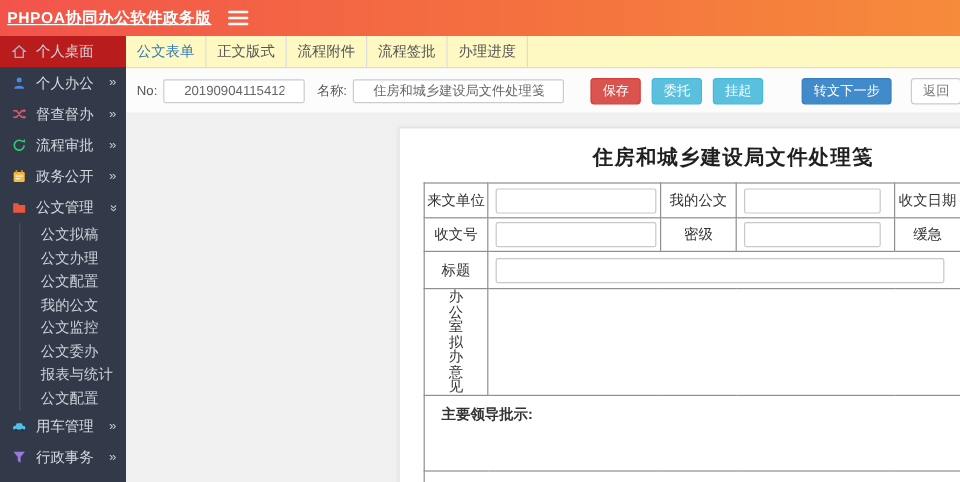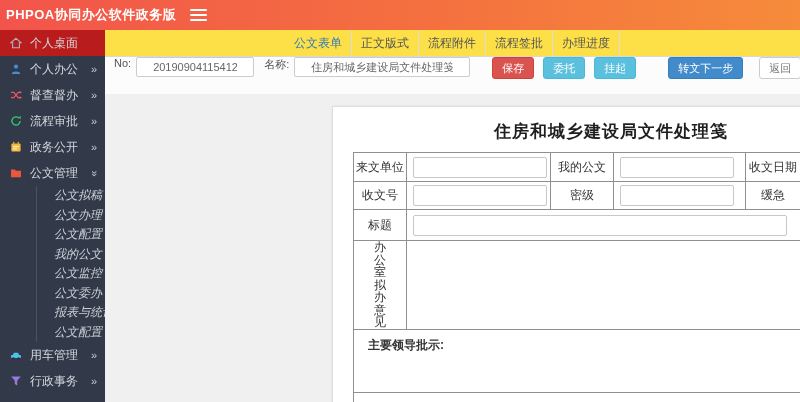--- a/index.html
+++ b/index.html
@@ -3,45 +3,45 @@
 <meta charset="utf-8">
 <style>
   html,body{margin:0;padding:0;background:#e8e8e8;}
   .page{position:relative;width:800px;height:402px;overflow:hidden;background:#f0f0f0;
         font-family:"Liberation Sans","DejaVu Sans",sans-serif;-webkit-font-smoothing:antialiased;}
 
   
   .topbar{position:absolute;top:0;left:0;right:0;height:30px;
           background:linear-gradient(90deg,#f2544b 0%,#f4713f 55%,#f68b3b 100%);
           display:flex;align-items:center;}
-  .app-title{color:#fff;font-size:13px;font-weight:bold;padding-left:6px;letter-spacing:.5px;white-space:nowrap;}
+  .app-title{color:#fff;font-size:13px;font-weight:bold;padding-left:6px;letter-spacing:.5px;white-space:nowrap;text-decoration:underline;}
   .hamburger{margin-left:14px;width:17px;cursor:pointer;}
   .hamburger i{display:block;height:2px;background:#fff;margin:3px 0;border-radius:1px;}
 
   
   .sidebar{position:absolute;top:30px;left:0;width:105px;bottom:0;background:#323a49;overflow:hidden;}
   .s-item{height:26px;display:flex;align-items:center;padding:0 8px 0 10px;
           color:#d5d9df;font-size:12px;cursor:pointer;white-space:nowrap;}
   .s-item.active{background:#b91c1c;}
   .s-ico{width:14px;height:12px;margin-right:6px;display:flex;align-items:center;flex:none;}
   .s-lbl{flex:1;overflow:hidden;}
   .s-chev{color:#c7cdd5;font-size:11px;line-height:1;}
   .s-chev.down{transform:rotate(90deg);}
-  .s-sub{margin-left:36px;border-left:1px solid #4a5363;font-style:italic;}
+  .s-sub{margin-left:16px;border-left:1px solid #4a5363;}
   .s-sub-item{height:19.5px;line-height:19.5px;padding-left:17px;color:#ccd1d8;font-size:12px;cursor:pointer;white-space:nowrap;}
 
   
   .main{position:absolute;left:105px;top:30px;right:0;bottom:0;}
-  .tabbar{height:26px;background:#fde047;border-bottom:1px solid #d8d8d8;display:flex;justify-content:center;}
+  .tabbar{height:26px;background:#fef9c3;border-bottom:1px solid #d8d8d8;display:flex;}
   .tab{width:66px;text-align:center;line-height:26px;font-size:12px;color:#555;
        border-right:1px solid #dcdcdc;cursor:pointer;}
   .tab.active{color:#337ab7;}
 
   .toolbar{height:37px;background:#fcfcfc;border-bottom:1px solid #e6e6e6;
-           display:flex;padding-left:9px;font-size:11px;color:#555;white-space:nowrap;}
+           display:flex;align-items:center;padding-left:9px;font-size:11px;color:#555;white-space:nowrap;}
   .t-inp{height:18px;border:1px solid #ccc;border-radius:2px;font-size:11px;color:#666;
          padding:0 16px;background:#fff;font-family:inherit;}
   .no-inp{width:84px;margin:0 10px 0 5px;}
   .name-inp{width:155px;margin:0 22px 0 5px;}
   .btn{height:22px;padding:0 9px;border-radius:3px;border:1px solid transparent;
        font-size:11px;color:#fff;margin-right:9px;cursor:pointer;font-family:inherit;white-space:nowrap;}
   .btn.danger{background:#d9534f;border-color:#d43f3a;}
   .btn.info{background:#5bc0de;border-color:#46b8da;}
   .btn.primary{background:#428bca;border-color:#357ebd;margin-left:23px;}
   .btn.default{background:#fff;border-color:#ccc;color:#777;margin-left:7px;}

